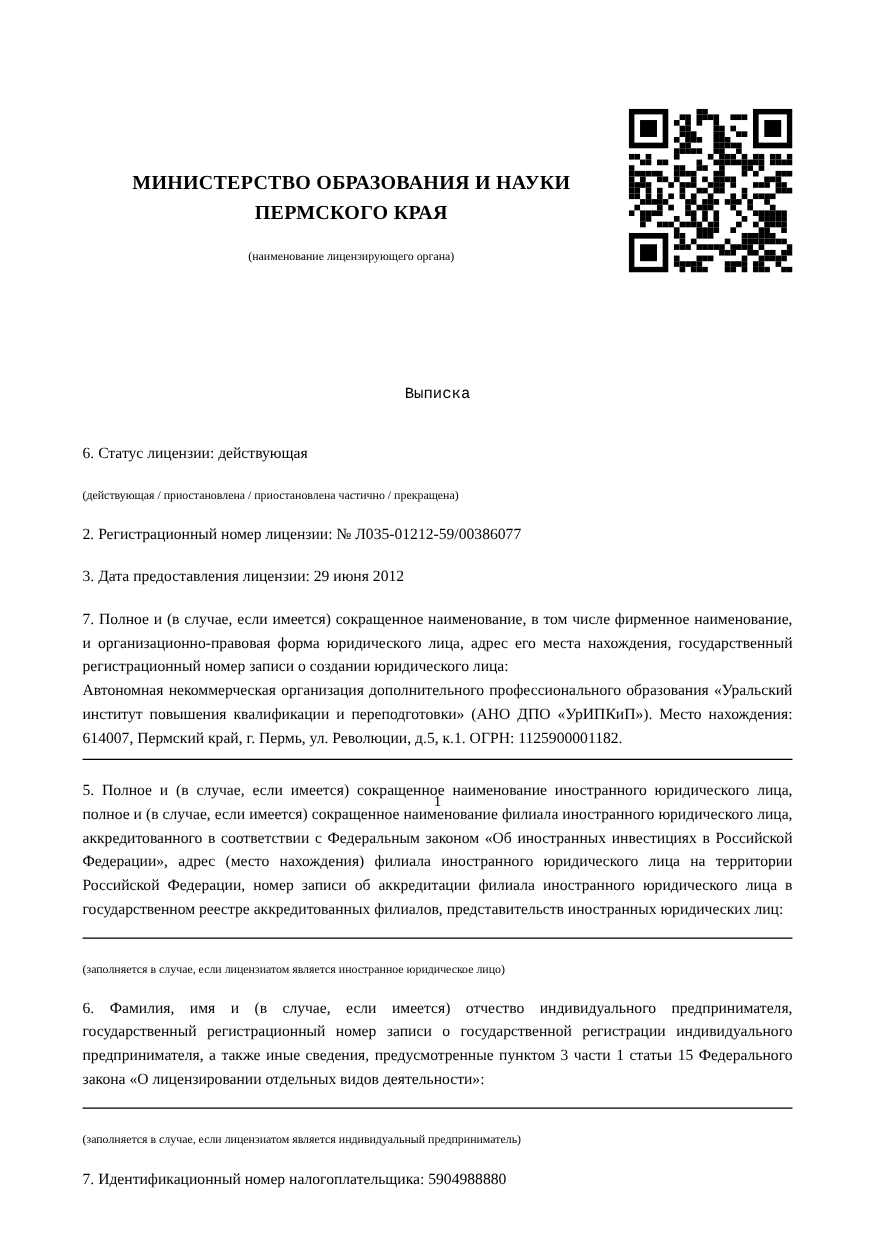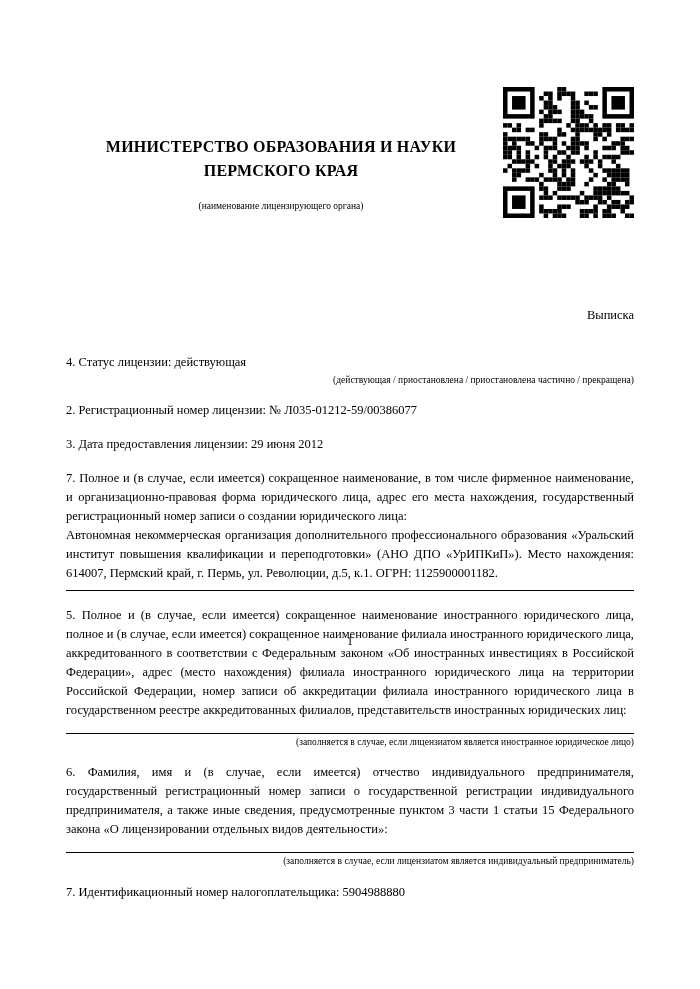--- a/index.html
+++ b/index.html
@@ -38,36 +38,37 @@
     line-height: 1.3;
   }
   .ministry .small-caption { margin-top: 17px; }
   .qr {
     width: 131px;
     height: 131px;
     flex: 0 0 auto;
     margin-top: 2px;
   }
   .doc-title {
-    text-align: right;
+    text-align: center;
     margin-top: 88px;
     font-size: 12.5px;
     line-height: 1.5;
+    font-family: Liberation Mono, monospace;
   }
   .item {
     font-size: 12.5px;
     line-height: 1.52;
     margin-top: 15px;
   }
   .item-text.just, .item-value.just { text-align: justify; }
   .caption {
     font-size: 9.5px;
-    text-align: right;
+    text-align: left;
     line-height: 1.3;
-    margin-top: 2px;
+    margin-top: 19px;
   }
   .fill-line {
     border-bottom: 1px solid #000;
     height: 1px;
     margin-top: 7px;
   }
   .fill-line.spaced { margin-top: 13px; }
   .item-1 { margin-top: 28px; }
   .item-2 { }
   .page-number {
@@ -423,21 +424,21 @@
         <rect x="4.52" y="103.90" width="22.59" height="22.59" fill="#fff"></rect>
         <rect x="9.03" y="108.41" width="13.55" height="13.55" fill="#000"></rect>
       </svg>
   </div>
 
   <div class="doc-title">
     <div>Выписка</div>
   </div>
 
   <div class="item item-1">
-    <div class="item-text">4. Статус лицензии: действующая</div>
+    <div class="item-text">6. Статус лицензии: действующая</div>
     <div class="caption">(действующая / приостановлена / приостановлена частично / прекращена)</div>
   </div>
 
   <div class="item item-2">
     <div class="item-text">2. Регистрационный номер лицензии: № Л035-01212-59/00386077</div>
   </div>
 
   <div class="item">
     <div class="item-text">3. Дата предоставления лицензии: 29 июня 2012</div>
   </div>

